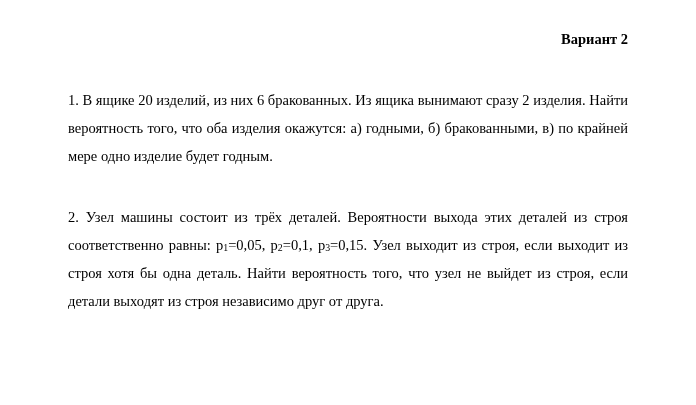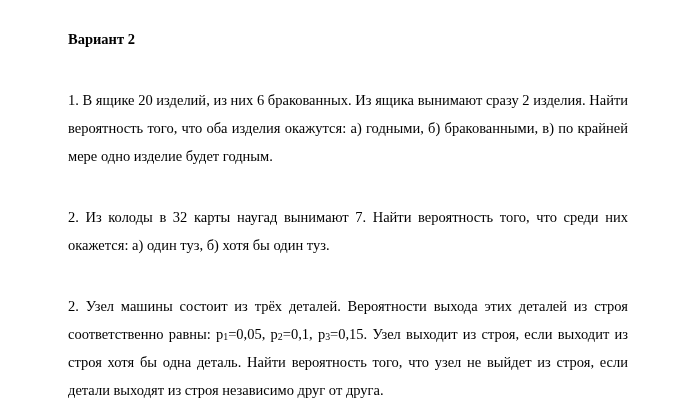--- a/index.html
+++ b/index.html
@@ -13,21 +13,21 @@
     width: 696px;
     height: 405px;
     background: #ffffff;
     color: #000000;
     font-family: "Liberation Serif", "DejaVu Serif", serif;
     font-size: 14.5px;
     line-height: 28px;
     padding: 25px 68px 0 68px;
   }
   .doc-title {
-    text-align: left;
+    text-align: right;
     font-weight: bold;
     margin-bottom: 11px;
   }
   .problem {
     text-align: justify;
     margin-bottom: 11px;
     margin-top: 33px;
   }
   .problem sub {
     font-size: 0.68em;
@@ -39,21 +39,18 @@
 <body>
 
 <div class="page">
 
   <div class="doc-title">Вариант 2</div>
 
   <p class="problem">
     <span>1. В ящике 20 изделий, из них 6 бракованных. Из ящика вынимают сразу 2 изделия. Найти вероятность того, что оба изделия окажутся: а) годными, б) бракованными, в) по крайней мере одно изделие будет годным.</span>
   </p>
 
-  <p class="problem">
-    <span>2. Из колоды в 32 карты наугад вынимают 7. Найти вероятность того, что среди них окажется: а) один туз, б) хотя бы один туз.</span>
-  </p>
 
   <p class="problem">
     <span>2. Узел машины состоит из трёх деталей. Вероятности выхода этих деталей из строя соответственно равны: p</span><sub>1</sub><span>=0,05, p</span><sub>2</sub><span>=0,1, p</span><sub>3</sub><span>=0,15. Узел выходит из строя, если выходит из строя хотя бы одна деталь. Найти вероятность того, что узел не выйдет из строя, если детали выходят из строя независимо друг от друга.</span>
   </p>
 
 </div>
 
 </body></html>

